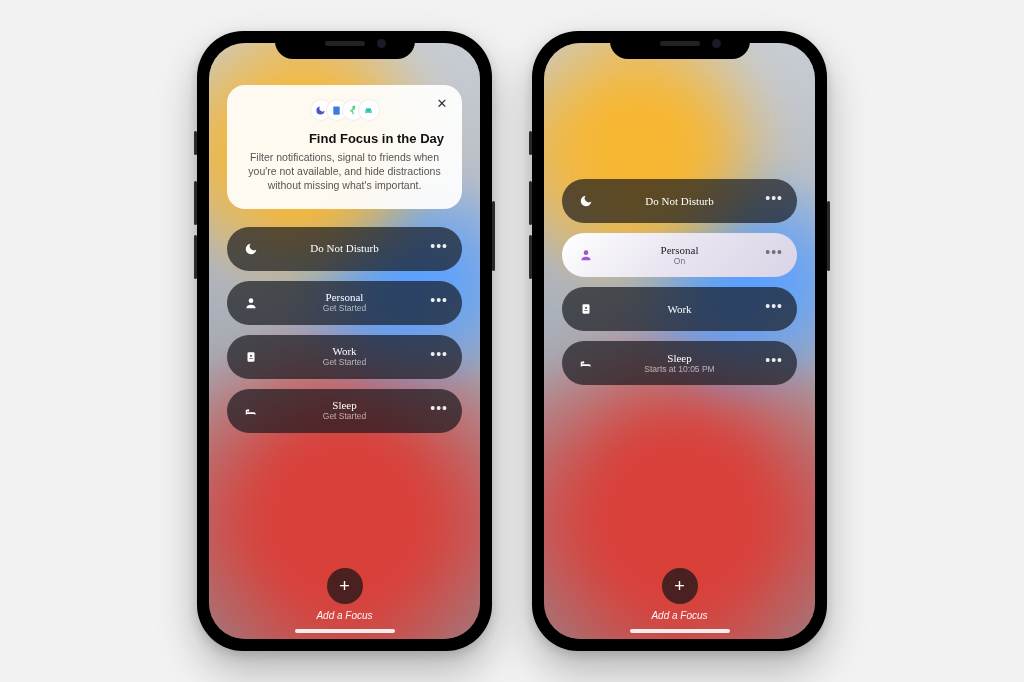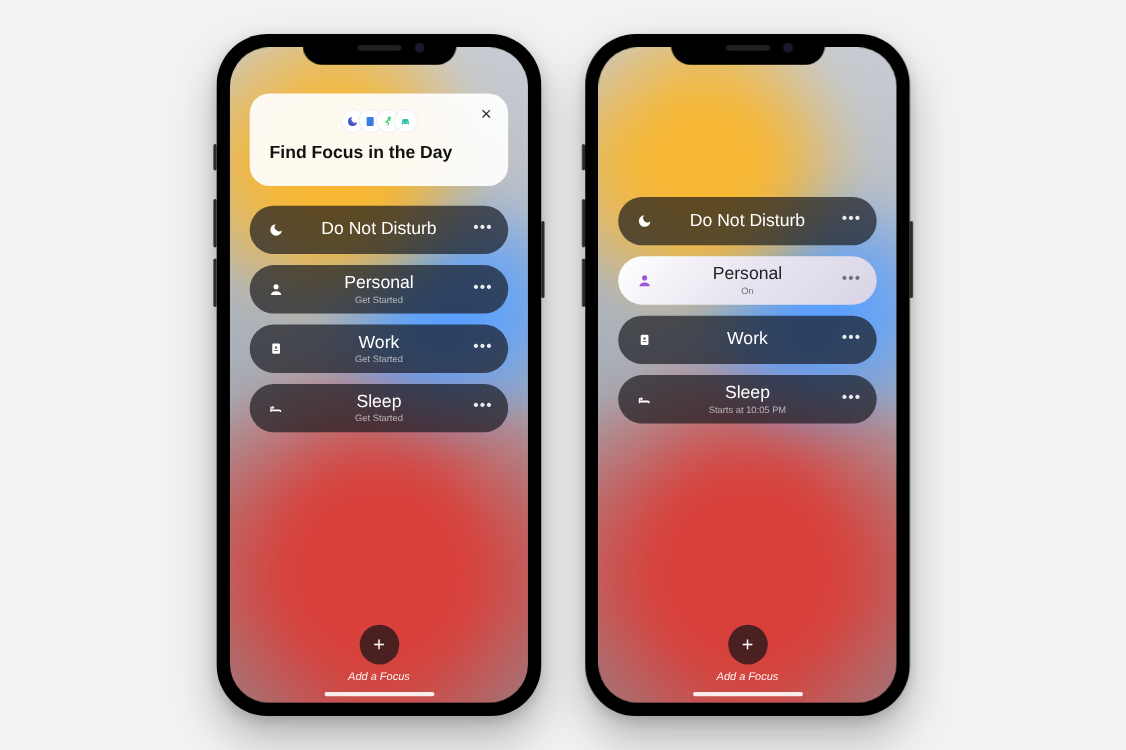--- a/index.html
+++ b/index.html
@@ -101,23 +101,23 @@
     width: 22px; height: 22px;
     border-radius: 50%;
     background: #fff;
     border: 1.5px solid rgba(0,0,0,0.06);
     display: flex; align-items: center; justify-content: center;
     font-size: 11px;
     margin-left: -6px;
   }
   .mini-icon:first-child { margin-left: 0; }
   .card-title {
-    text-align: left;
+    text-align: right;
     font-weight: 600;
-    font-size: 16px;
+    font-size: 13px;
     color: #111;
     margin-bottom: 4px;
   }
   .card-body {
     text-align: center;
     font-size: 10.5px;
     line-height: 1.35;
     color: #555;
   }
   .focus-list {
@@ -153,22 +153,23 @@
   .focus-center {
     position: absolute;
     left: 50%;
     transform: translateX(-50%);
     text-align: center;
     display: flex;
     flex-direction: column;
     line-height: 1.1;
   }
   .focus-name {
-    font-size: 16px;
+    font-size: 11px;
     font-weight: 500;
+    font-family: Liberation Serif, serif;
   }
   .focus-sub {
     font-size: 8.5px;
     opacity: 0.6;
     margin-top: 1px;
     text-align: center;
   }
   .focus-more {
     margin-left: auto;
     font-size: 14px;
@@ -249,20 +250,21 @@
           </div>
           <div class="mini-icon" style="color:#2fc4b0">
             <svg width="11" height="11" viewBox="0 0 24 24" fill="currentColor">
                 <path d="M5 13l1.5-4.5A2 2 0 018.4 7h7.2a2 2 0 011.9 1.5L19 13v5h-2v-1H7v1H5v-5z"></path>
                 <circle cx="8" cy="14.5" r="1" fill="#fff"></circle>
                 <circle cx="16" cy="14.5" r="1" fill="#fff"></circle>
               </svg>
           </div>
         </div>
         <div class="card-title">Find Focus in the Day</div>
+        <div class="card-body">Filter notifications, signal to friends when you're not available, and hide distractions without missing what's important.</div>
       </div>
 
       <div class="focus-list">
         <div class="focus-item focus-dark">
           <div class="focus-icon">
             <svg width="14" height="14" viewBox="0 0 24 24" fill="currentColor">
                 <path d="M21 12.8A9 9 0 1111.2 3a7 7 0 009.8 9.8z"></path>
               </svg>
           </div>
           <div class="focus-center">

